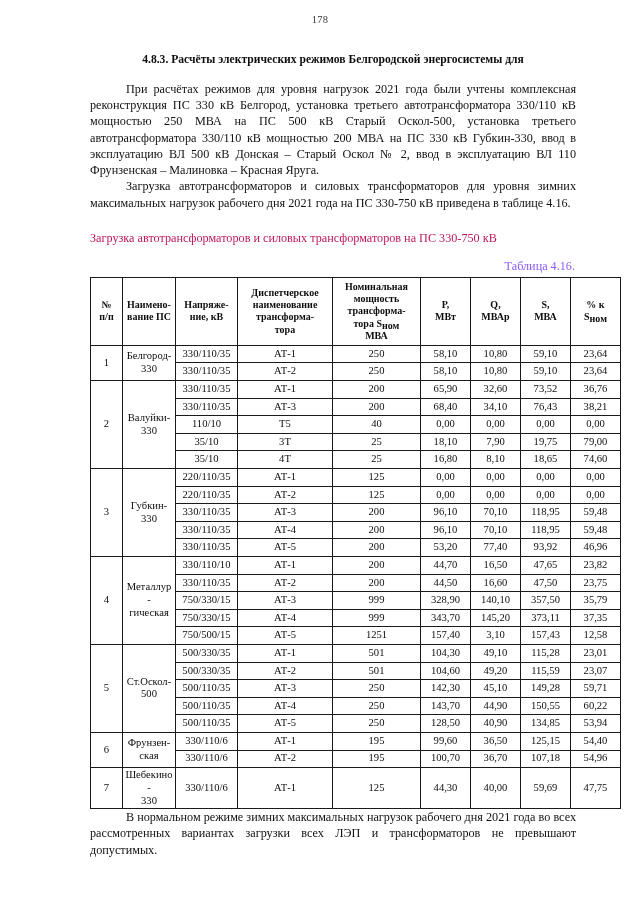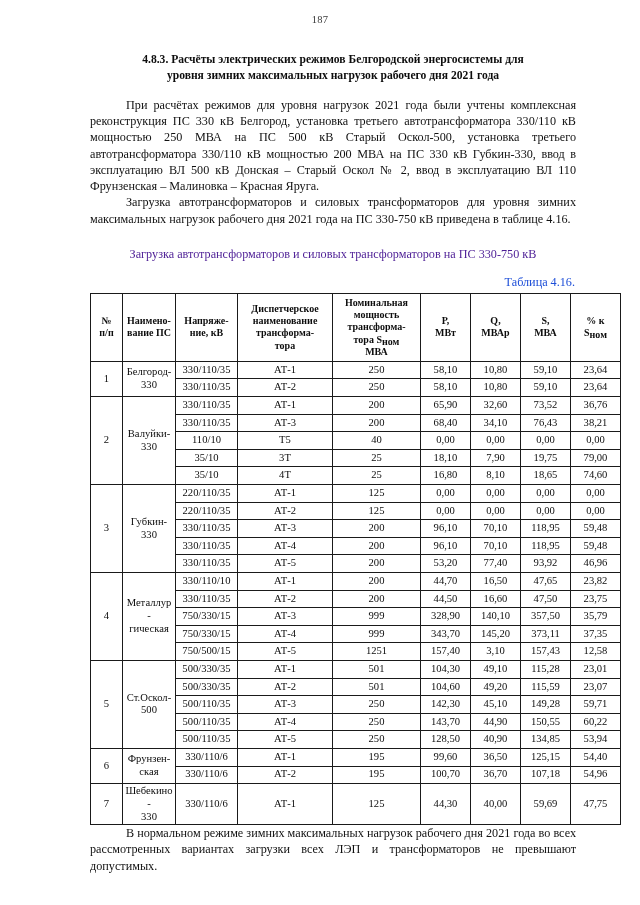--- a/index.html
+++ b/index.html
@@ -61,30 +61,30 @@
     color: #111111;
     hyphens: none;
   }
   p.gap-top {
     margin-top: 13px;
   }
   p.caption {
     font-size: 12.2px;
     line-height: 1.33;
     margin: 19px 0 0 0;
-    text-align: center;
+    text-align: left;
     text-indent: 0;
-    color: #4c1d95;
+    color: #be185d;
   }
   .table-label {
     font-size: 12.2px;
     text-align: right;
     margin: 13px 0 3px 0;
     padding-right: 1px;
-    color: #1d4ed8;
+    color: #8b5cf6;
   }
   table.load-table {
     border-collapse: collapse;
     width: 486px;
     table-layout: fixed;
     margin: 0;
   }
   table.load-table td, table.load-table th {
     border: 1px solid #1a1a1a;
     font-size: 10.6px;
@@ -121,27 +121,26 @@
   }
   .closing {
     margin-top: 17px;
   }
 </style>
 </head>
 <body>
 
 <div class="page">
 
-  <div class="page-number">187</div>
+  <div class="page-number">178</div>
 
   <div class="content">
 
     <h1 class="section-title">
       <span class="ttl-line">4.8.3.  Расчёты электрических режимов Белгородской энергосистемы для</span>
-      <span class="ttl-line">уровня зимних максимальных нагрузок рабочего дня 2021 года</span>
     </h1>
 
     <p class="body-par gap-top">При расчётах режимов для уровня нагрузок 2021 года были учтены комплексная реконструкция ПС 330 кВ Белгород, установка третьего автотрансформатора 330/110 кВ мощностью 250 МВА на ПС 500 кВ Старый Оскол-500, установка третьего автотрансформатора 330/110 кВ мощностью 200 МВА на ПС 330 кВ Губкин-330, ввод в эксплуатацию ВЛ 500 кВ Донская – Старый Оскол № 2, ввод в эксплуатацию ВЛ 110 Фрунзенская – Малиновка – Красная Яруга.</p>
 
     <p class="body-par">Загрузка автотрансформаторов и силовых трансформаторов для уровня зимних максимальных нагрузок рабочего дня 2021 года на ПС 330-750 кВ приведена в таблице 4.16.</p>
 
     <p class="caption">Загрузка автотрансформаторов и силовых трансформаторов на ПС 330-750 кВ</p>
 
     <div class="table-label">Таблица 4.16.</div>
 

